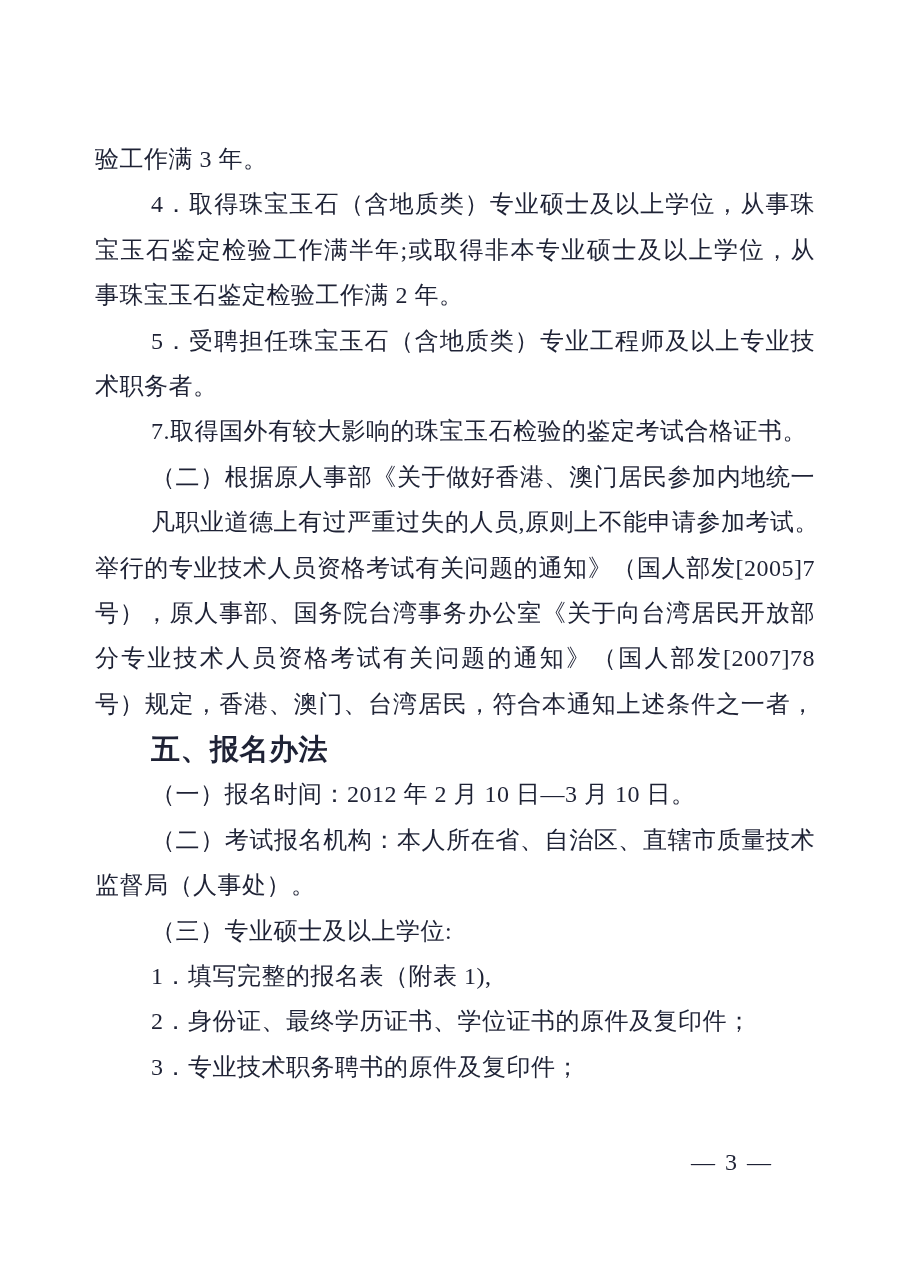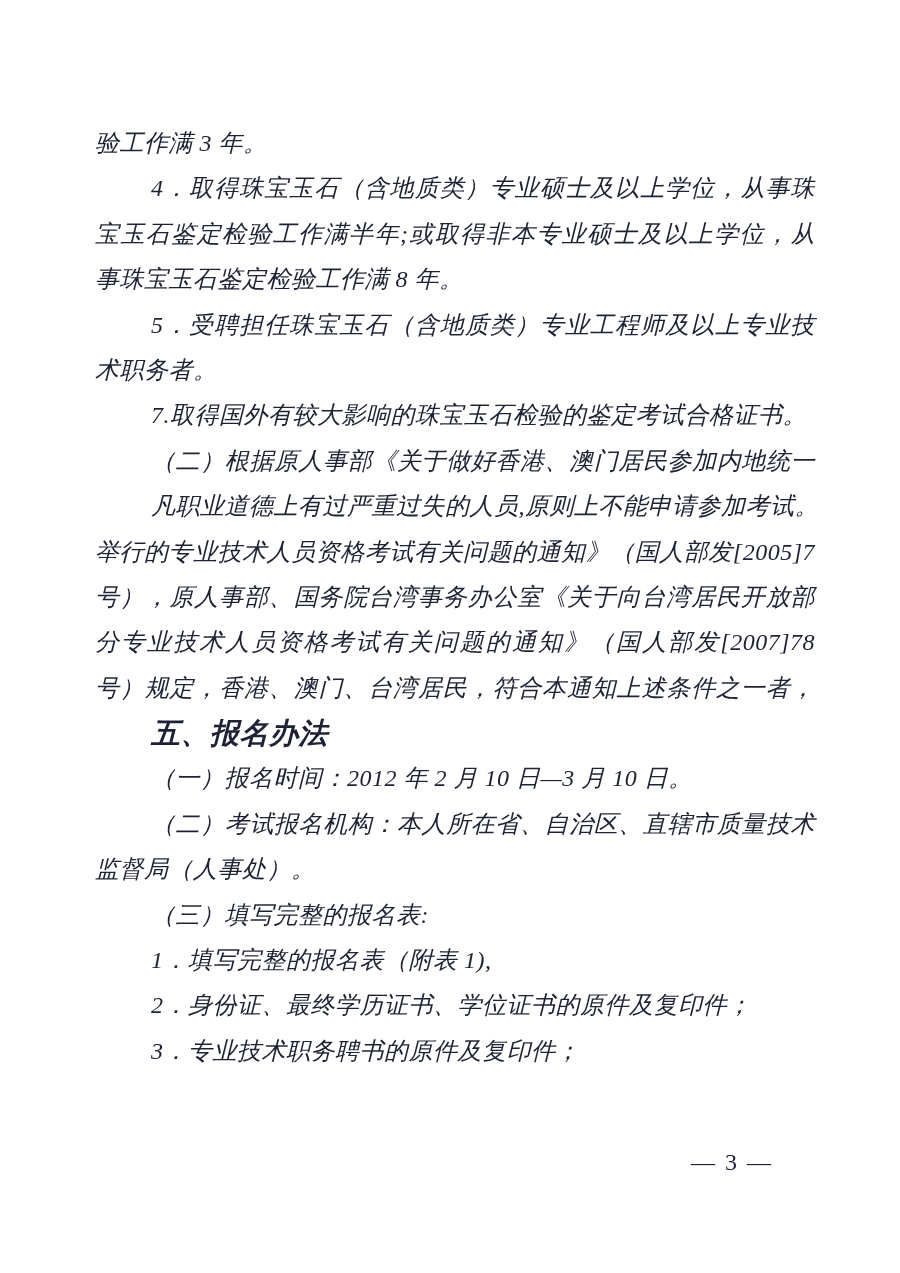--- a/index.html
+++ b/index.html
@@ -12,23 +12,22 @@
     position: relative;
     width: 900px;
     height: 1273px;
     background: #ffffff;
     font-family: "Liberation Serif", "DejaVu Serif", serif;
     color: var(--ink, #1e2235);
   }
   .doc {
     position: absolute;
     left: 95px;
-    top: 121px;
+    top: 137px;
     width: 720px;
-    font-style: italic;
   }
   .line {
     height: 45.4px;
     line-height: 45.4px;
     font-size: 24px;
     white-space: nowrap;
     letter-spacing: 0.5px;
   }
   .line.indent {
     padding-left: 56px;
@@ -54,33 +53,33 @@
   }
 </style>
 </head>
 <body>
 
 <div class="page" style="--ink: #1e2235;">
   <main class="doc" id="doc-body">
       <div class="line">验工作满 3 年。</div>
       <div class="line indent justify">4．取得珠宝玉石（含地质类）专业硕士及以上学位，从事珠</div>
       <div class="line justify">宝玉石鉴定检验工作满半年;或取得非本专业硕士及以上学位，从</div>
-      <div class="line">事珠宝玉石鉴定检验工作满 8 年。</div>
+      <div class="line">事珠宝玉石鉴定检验工作满 2 年。</div>
       <div class="line indent justify">5．受聘担任珠宝玉石（含地质类）专业工程师及以上专业技</div>
       <div class="line">术职务者。</div>
       <div class="line indent">7.取得国外有较大影响的珠宝玉石检验的鉴定考试合格证书。</div>
       <div class="line indent justify">（二）根据原人事部《关于做好香港、澳门居民参加内地统一</div>
       <div class="line indent">凡职业道德上有过严重过失的人员,原则上不能申请参加考试。</div>
       <div class="line justify">举行的专业技术人员资格考试有关问题的通知》（国人部发[2005]7</div>
       <div class="line justify">号），原人事部、国务院台湾事务办公室《关于向台湾居民开放部</div>
       <div class="line justify">分专业技术人员资格考试有关问题的通知》（国人部发[2007]78</div>
       <div class="line justify">号）规定，香港、澳门、台湾居民，符合本通知上述条件之一者，</div>
       <div class="line indent bold">五、报名办法</div>
       <div class="line indent">（一）报名时间：2012 年 2 月 10 日—3 月 10 日。</div>
       <div class="line indent justify">（二）考试报名机构：本人所在省、自治区、直辖市质量技术</div>
       <div class="line">监督局（人事处）。</div>
-      <div class="line indent">（三）填写完整的报名表:</div>
+      <div class="line indent">（三）专业硕士及以上学位:</div>
       <div class="line indent">1．填写完整的报名表（附表 1),</div>
       <div class="line indent">2．身份证、最终学历证书、学位证书的原件及复印件；</div>
       <div class="line indent">3．专业技术职务聘书的原件及复印件；</div>
     </main>
   <div class="footer">— 3 —</div>
 </div>
 
 </body></html>

